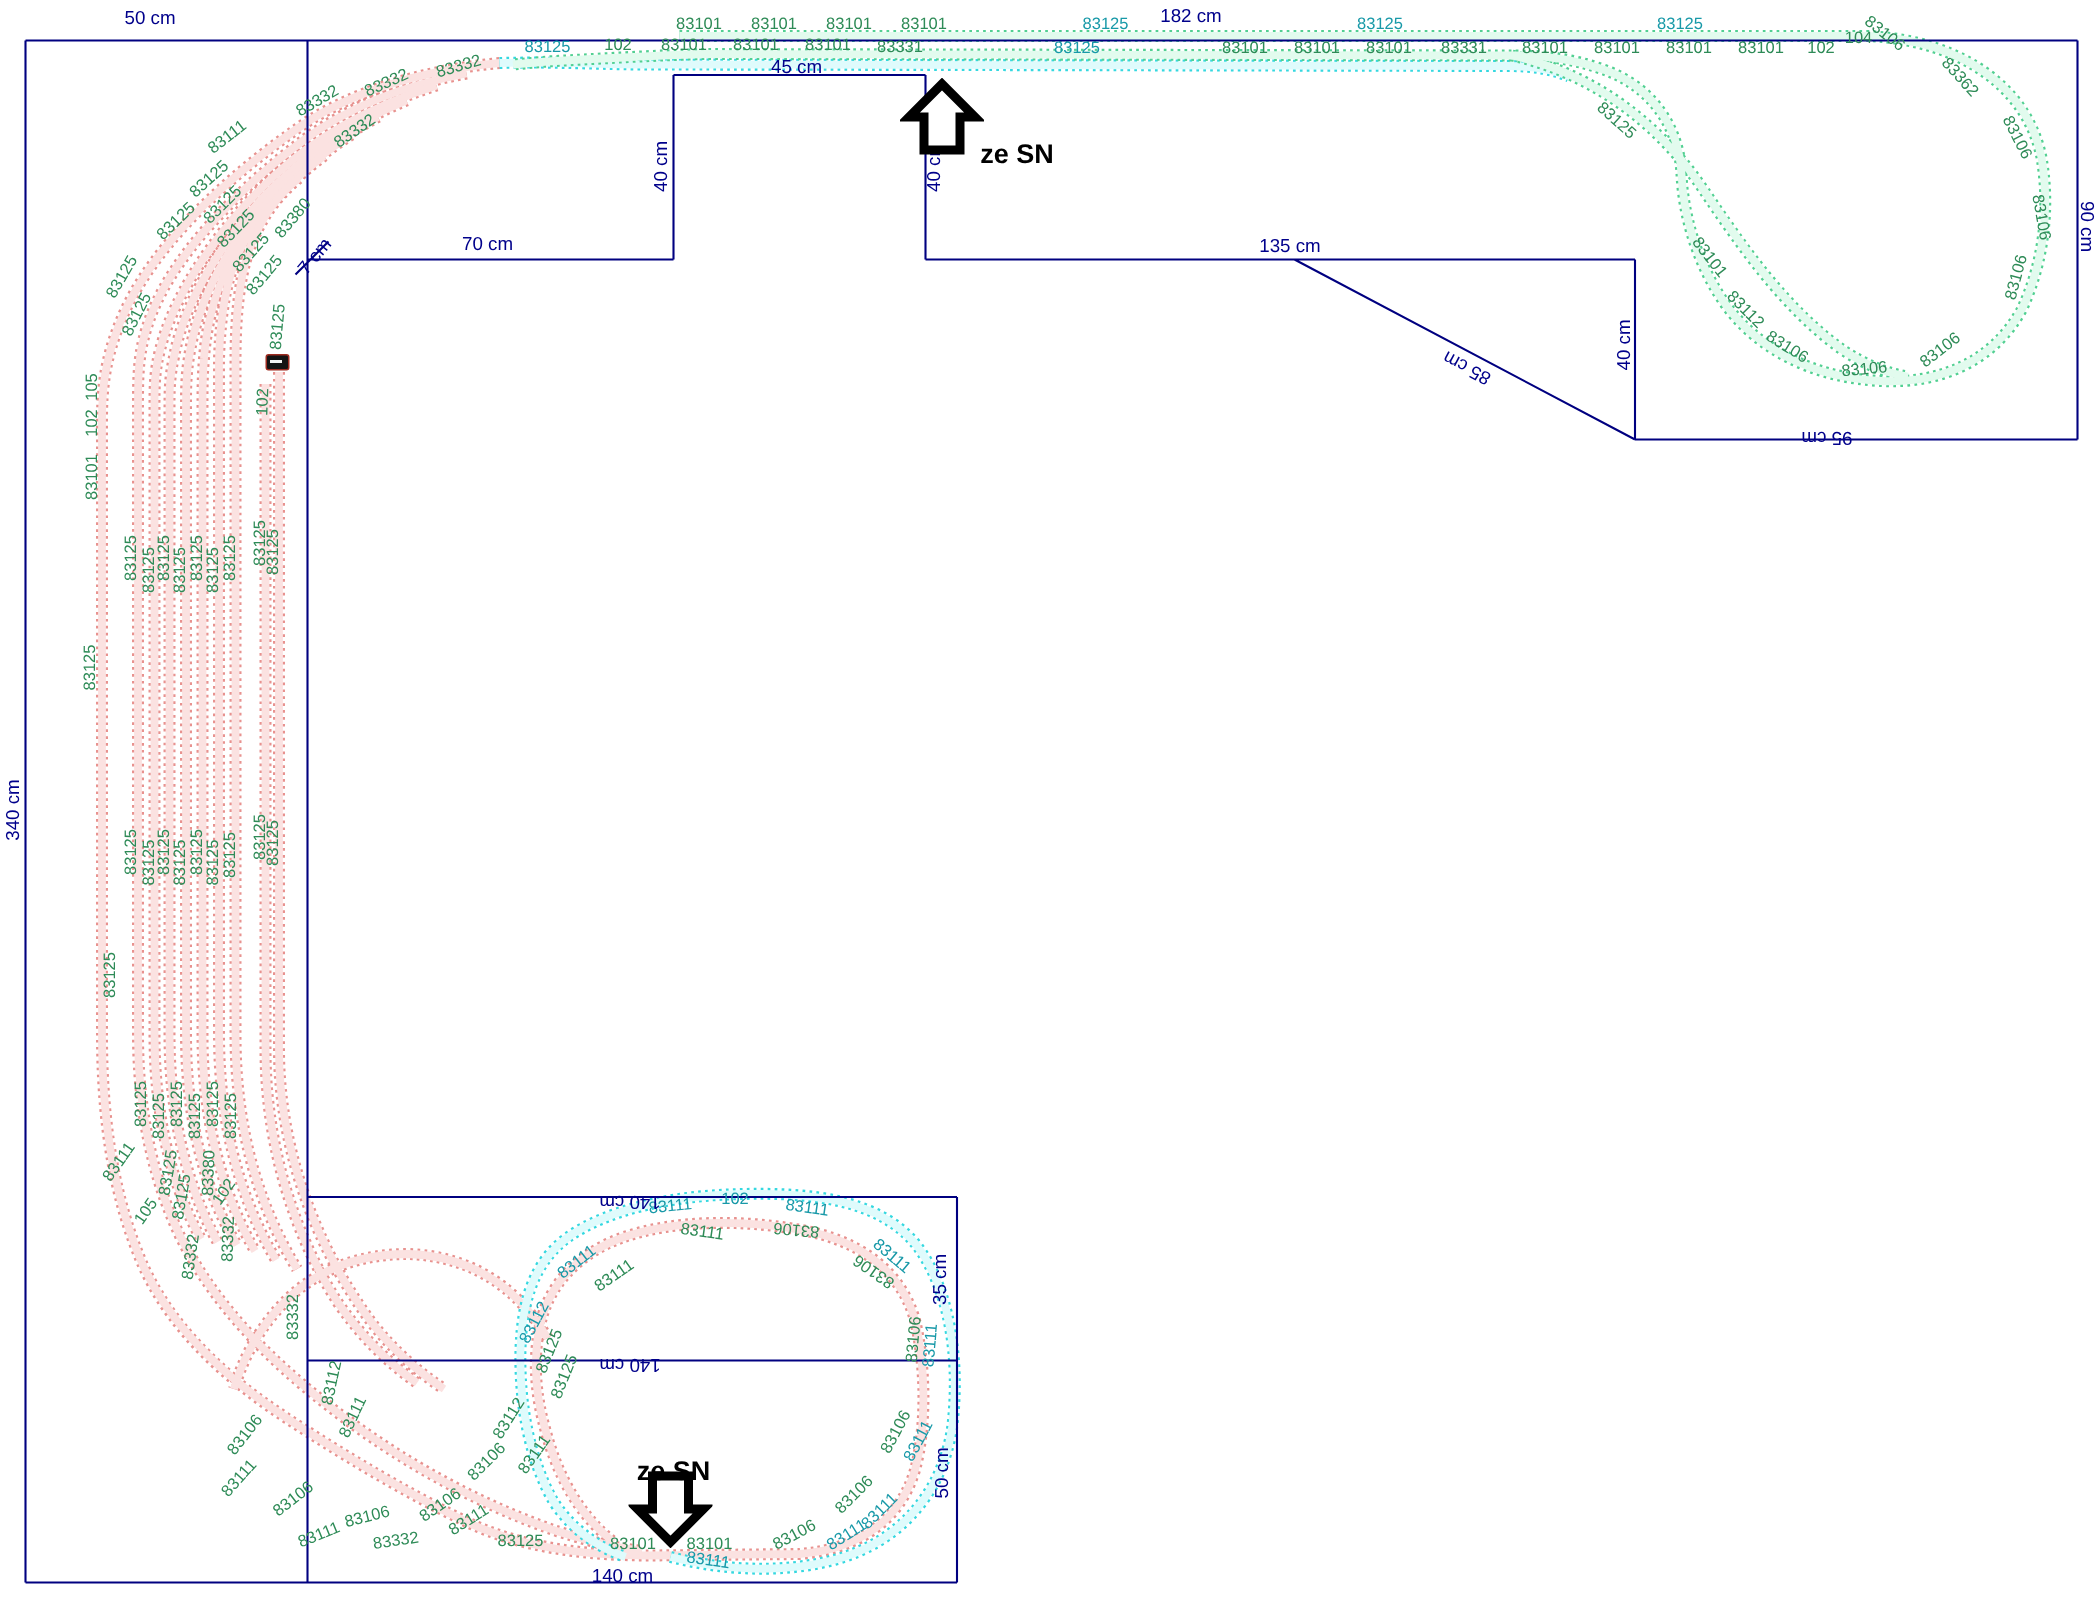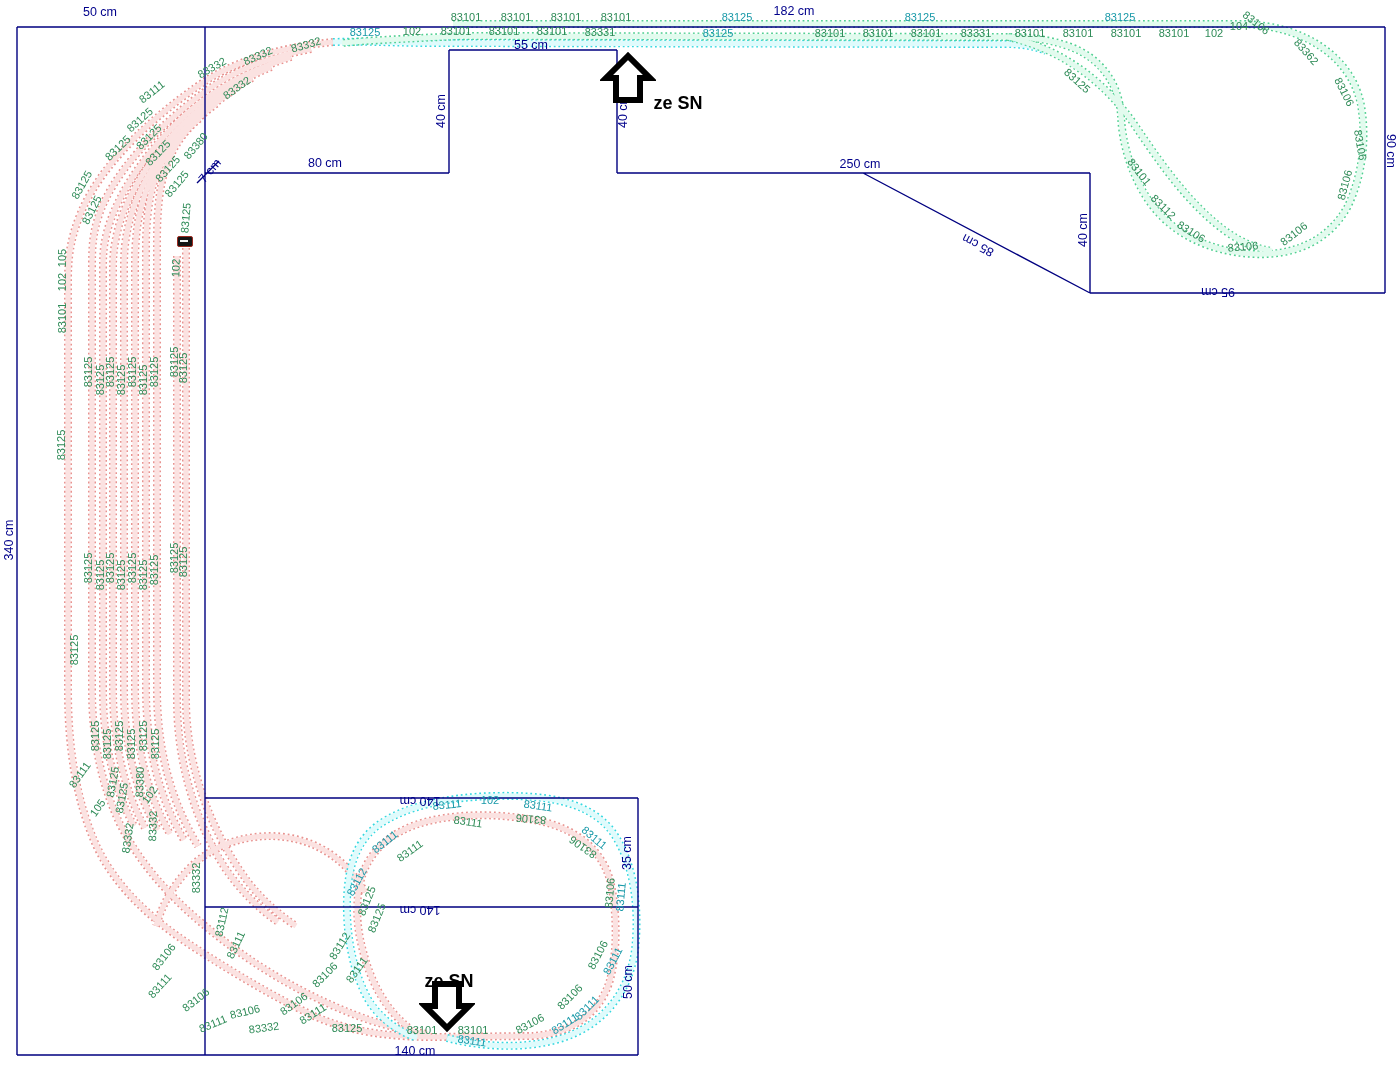--- a/index.html
+++ b/index.html
@@ -243,25 +243,25 @@
       <span class="lbl trk c-t" style="left: 621px; top: 897px; transform: translate(-50%, -50%) rotate(-85deg);">83111</span>
       <span class="lbl trk" style="left: 598px; top: 955px; transform: translate(-50%, -50%) rotate(-62deg);">83106</span>
       <span class="lbl trk c-t" style="left: 613px; top: 961px; transform: translate(-50%, -50%) rotate(-62deg);">83111</span>
       <span class="lbl trk" style="left: 570px; top: 997px; transform: translate(-50%, -50%) rotate(-45deg);">83106</span>
       <span class="lbl trk c-t" style="left: 587px; top: 1008px; transform: translate(-50%, -50%) rotate(-45deg);">83111</span>
       <span class="lbl trk" style="left: 530px; top: 1024px; transform: translate(-50%, -50%) rotate(-28deg);">83106</span>
       <span class="lbl trk c-t" style="left: 565px; top: 1024px; transform: translate(-50%, -50%) rotate(-32deg);">83111</span>
       <span class="lbl trk c-t" style="left: 472px; top: 1041px; transform: translate(-50%, -50%) rotate(8deg);">83111</span>
       <span class="lbl dim" style="left: 100px; top: 12px;">50 cm</span>
       <span class="lbl dim" style="left: 794px; top: 11px;">182 cm</span>
-      <span class="lbl dim" style="left: 531px; top: 45px;">55 cm</span>
+      <span class="lbl dim" style="left: 531px; top: 45px;">45 cm</span>
       <span class="lbl dim" style="left: 441px; top: 111px; transform: translate(-50%, -50%) rotate(-90deg);">40 cm</span>
       <span class="lbl dim" style="left: 623px; top: 111px; transform: translate(-50%, -50%) rotate(-90deg);">40 cm</span>
-      <span class="lbl dim" style="left: 325px; top: 163px;">80 cm</span>
-      <span class="lbl dim" style="left: 860px; top: 164px;">250 cm</span>
+      <span class="lbl dim" style="left: 325px; top: 163px;">70 cm</span>
+      <span class="lbl dim" style="left: 860px; top: 164px;">135 cm</span>
       <span class="lbl dim" style="left: 978px; top: 245px; transform: translate(-50%, -50%) rotate(208deg);">85 cm</span>
       <span class="lbl dim" style="left: 1083px; top: 230px; transform: translate(-50%, -50%) rotate(-90deg);">40 cm</span>
       <span class="lbl dim" style="left: 1391px; top: 151px; transform: translate(-50%, -50%) rotate(90deg);">90 cm</span>
       <span class="lbl dim" style="left: 1218px; top: 292px; transform: translate(-50%, -50%) rotate(180deg);">95 cm</span>
       <span class="lbl dim" style="left: 9px; top: 540px; transform: translate(-50%, -50%) rotate(-90deg);">340 cm</span>
       <span class="lbl dim" style="left: 210px; top: 171px; transform: translate(-50%, -50%) rotate(-50deg);">7 cm</span>
       <span class="lbl dim" style="left: 420px; top: 801px; transform: translate(-50%, -50%) rotate(180deg);">140 cm</span>
       <span class="lbl dim" style="left: 420px; top: 910px; transform: translate(-50%, -50%) rotate(180deg);">140 cm</span>
       <span class="lbl dim" style="left: 415px; top: 1051px;">140 cm</span>
       <span class="lbl dim" style="left: 627px; top: 853px; transform: translate(-50%, -50%) rotate(-90deg);">35 cm</span>

